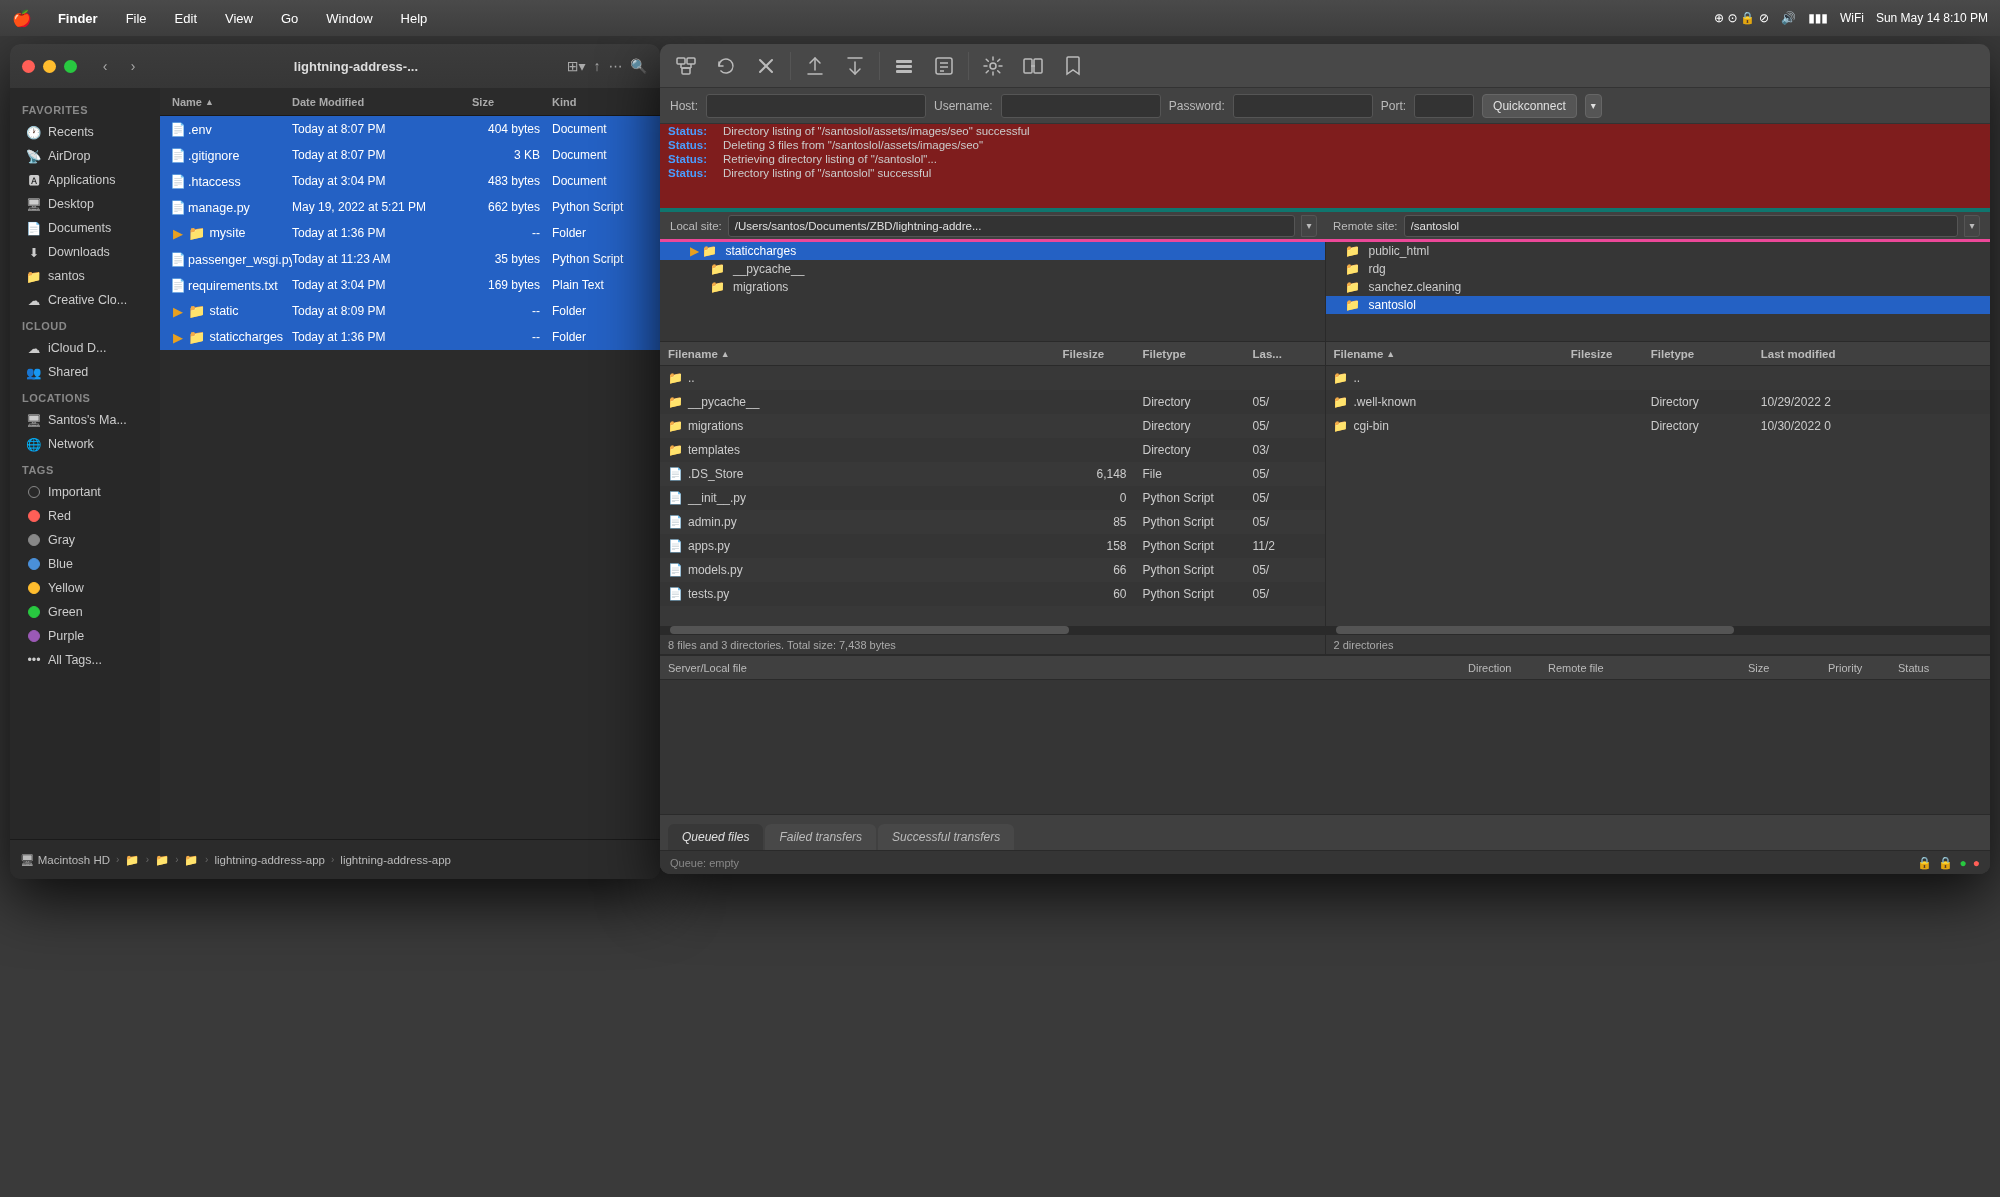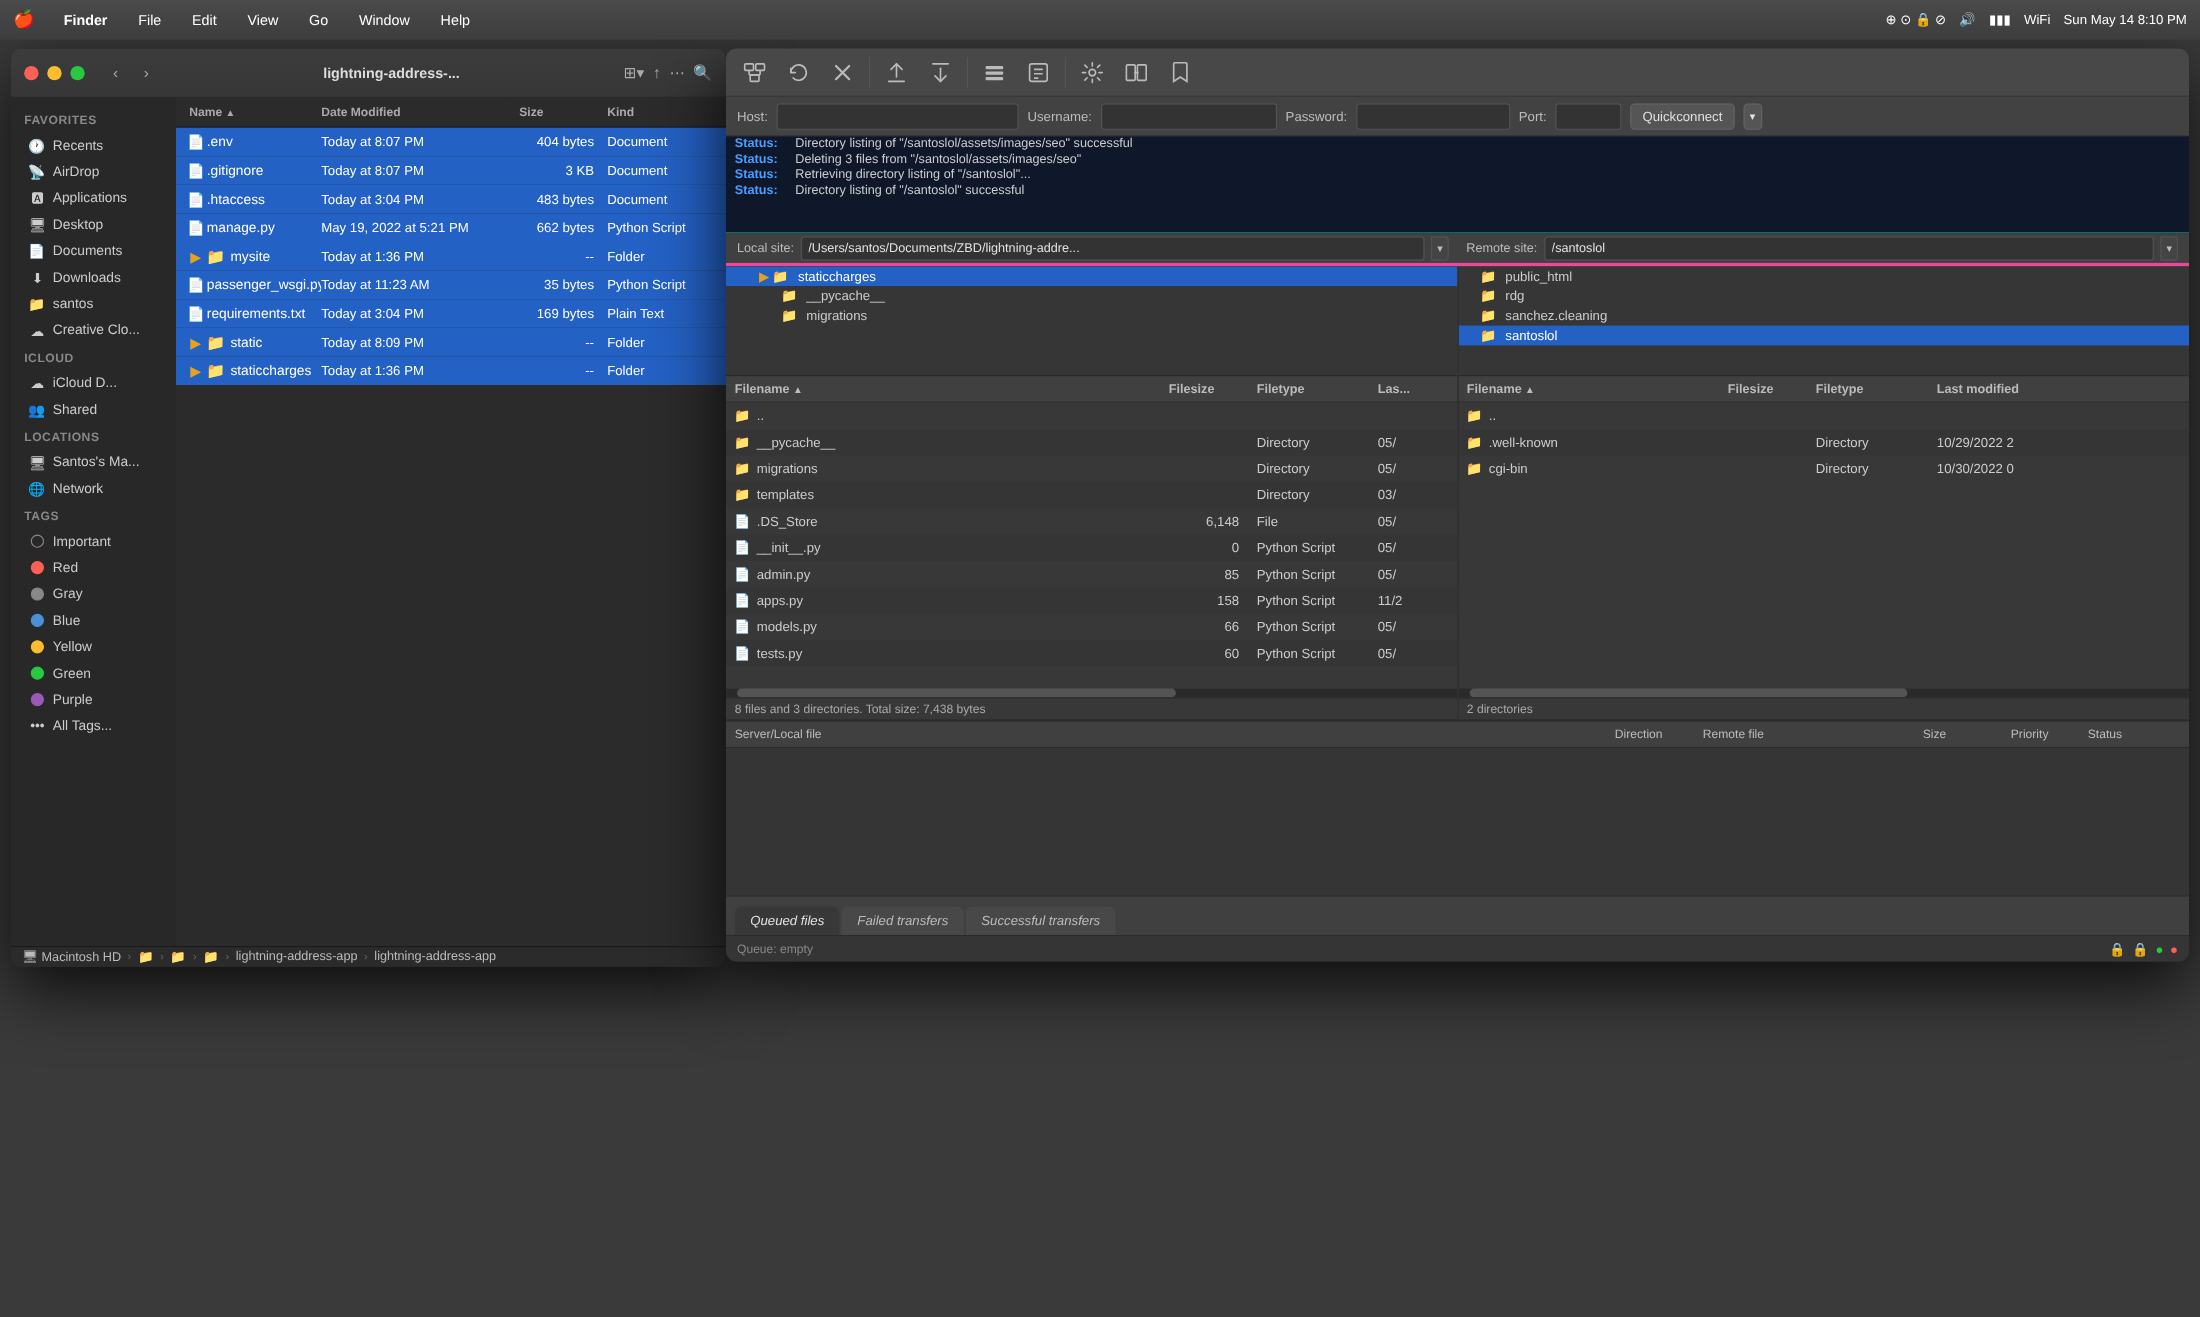--- a/index.html
+++ b/index.html
@@ -224,21 +224,21 @@
     .file-meta {
       color: #aaa;
       font-size: 12px;
     }
     .file-date { width: 180px; }
     .file-size { width: 80px; text-align: right; padding-right: 12px; }
     .file-kind { width: 100px; }
 
     
     .finder-bottom {
-      height: 19px;
+      height: 40px;
       background: #2b2b2b;
       border-top: 1px solid #1a1a1a;
       display: flex;
       align-items: center;
       padding: 0 10px;
       gap: 6px;
       flex-shrink: 0;
       overflow: hidden;
     }
     .breadcrumb-item {
@@ -353,22 +353,22 @@
       color: #e0e0e0;
       font-size: 10px;
       padding: 3px 5px;
       cursor: pointer;
       height: 24px;
     }
 
     
     .fz-status-log {
       height: 88px;
-      background: #0f172a;
-      border-bottom: 1px solid #0f766e;
+      background: #7f1d1d;
+      border-bottom: 4px solid #0f766e;
       overflow-y: auto;
       flex-shrink: 0;
     }
     .fz-status-row {
       display: flex;
       align-items: baseline;
       padding: 1px 8px;
       font-size: 11.5px;
     }
     .fz-status-label {

